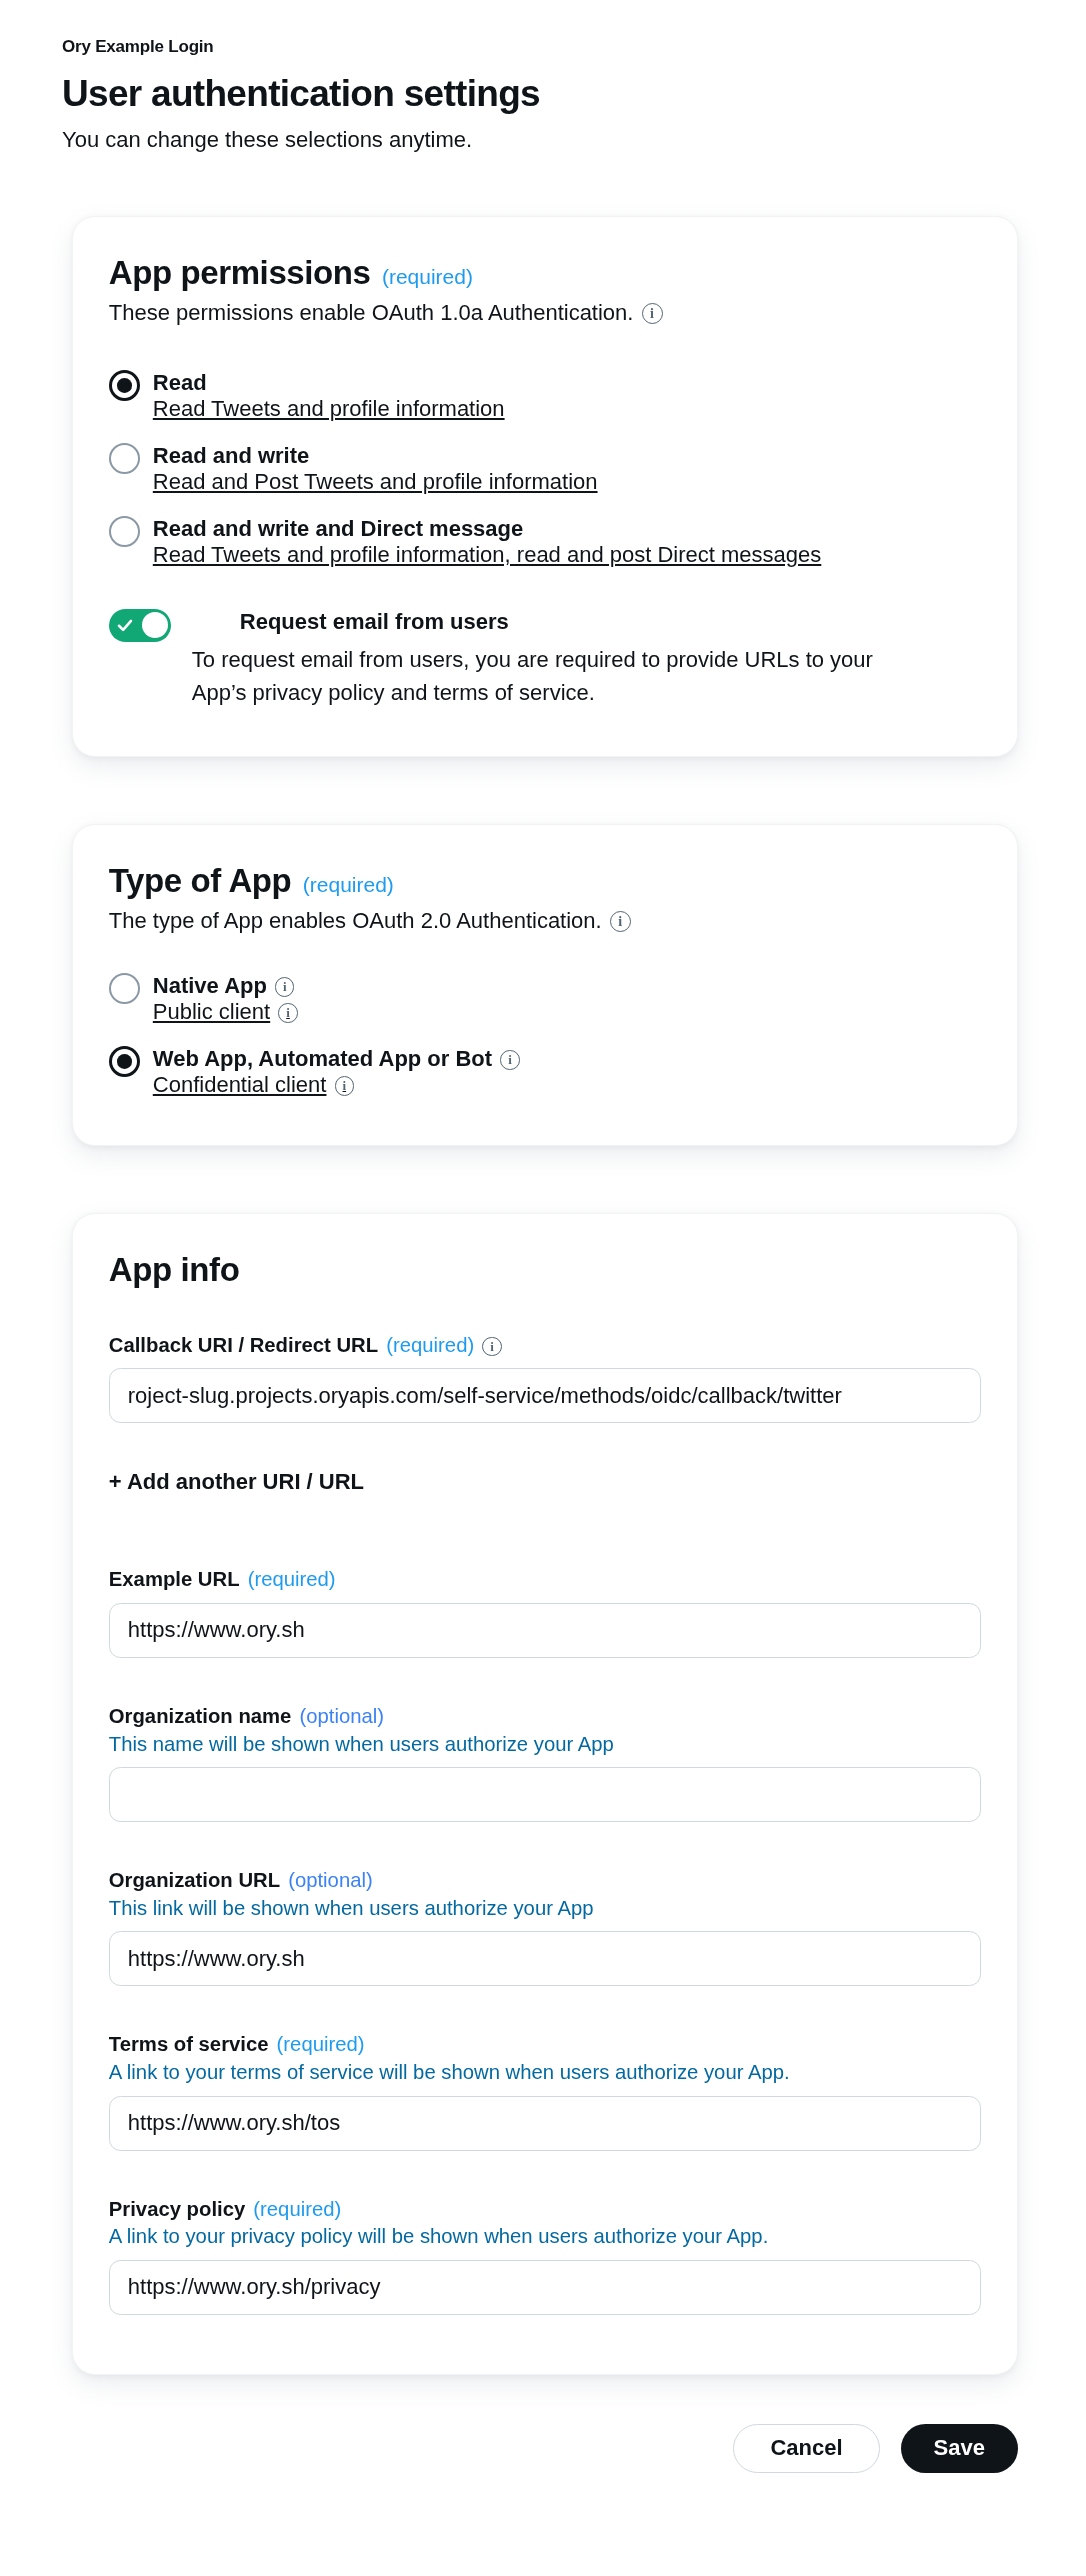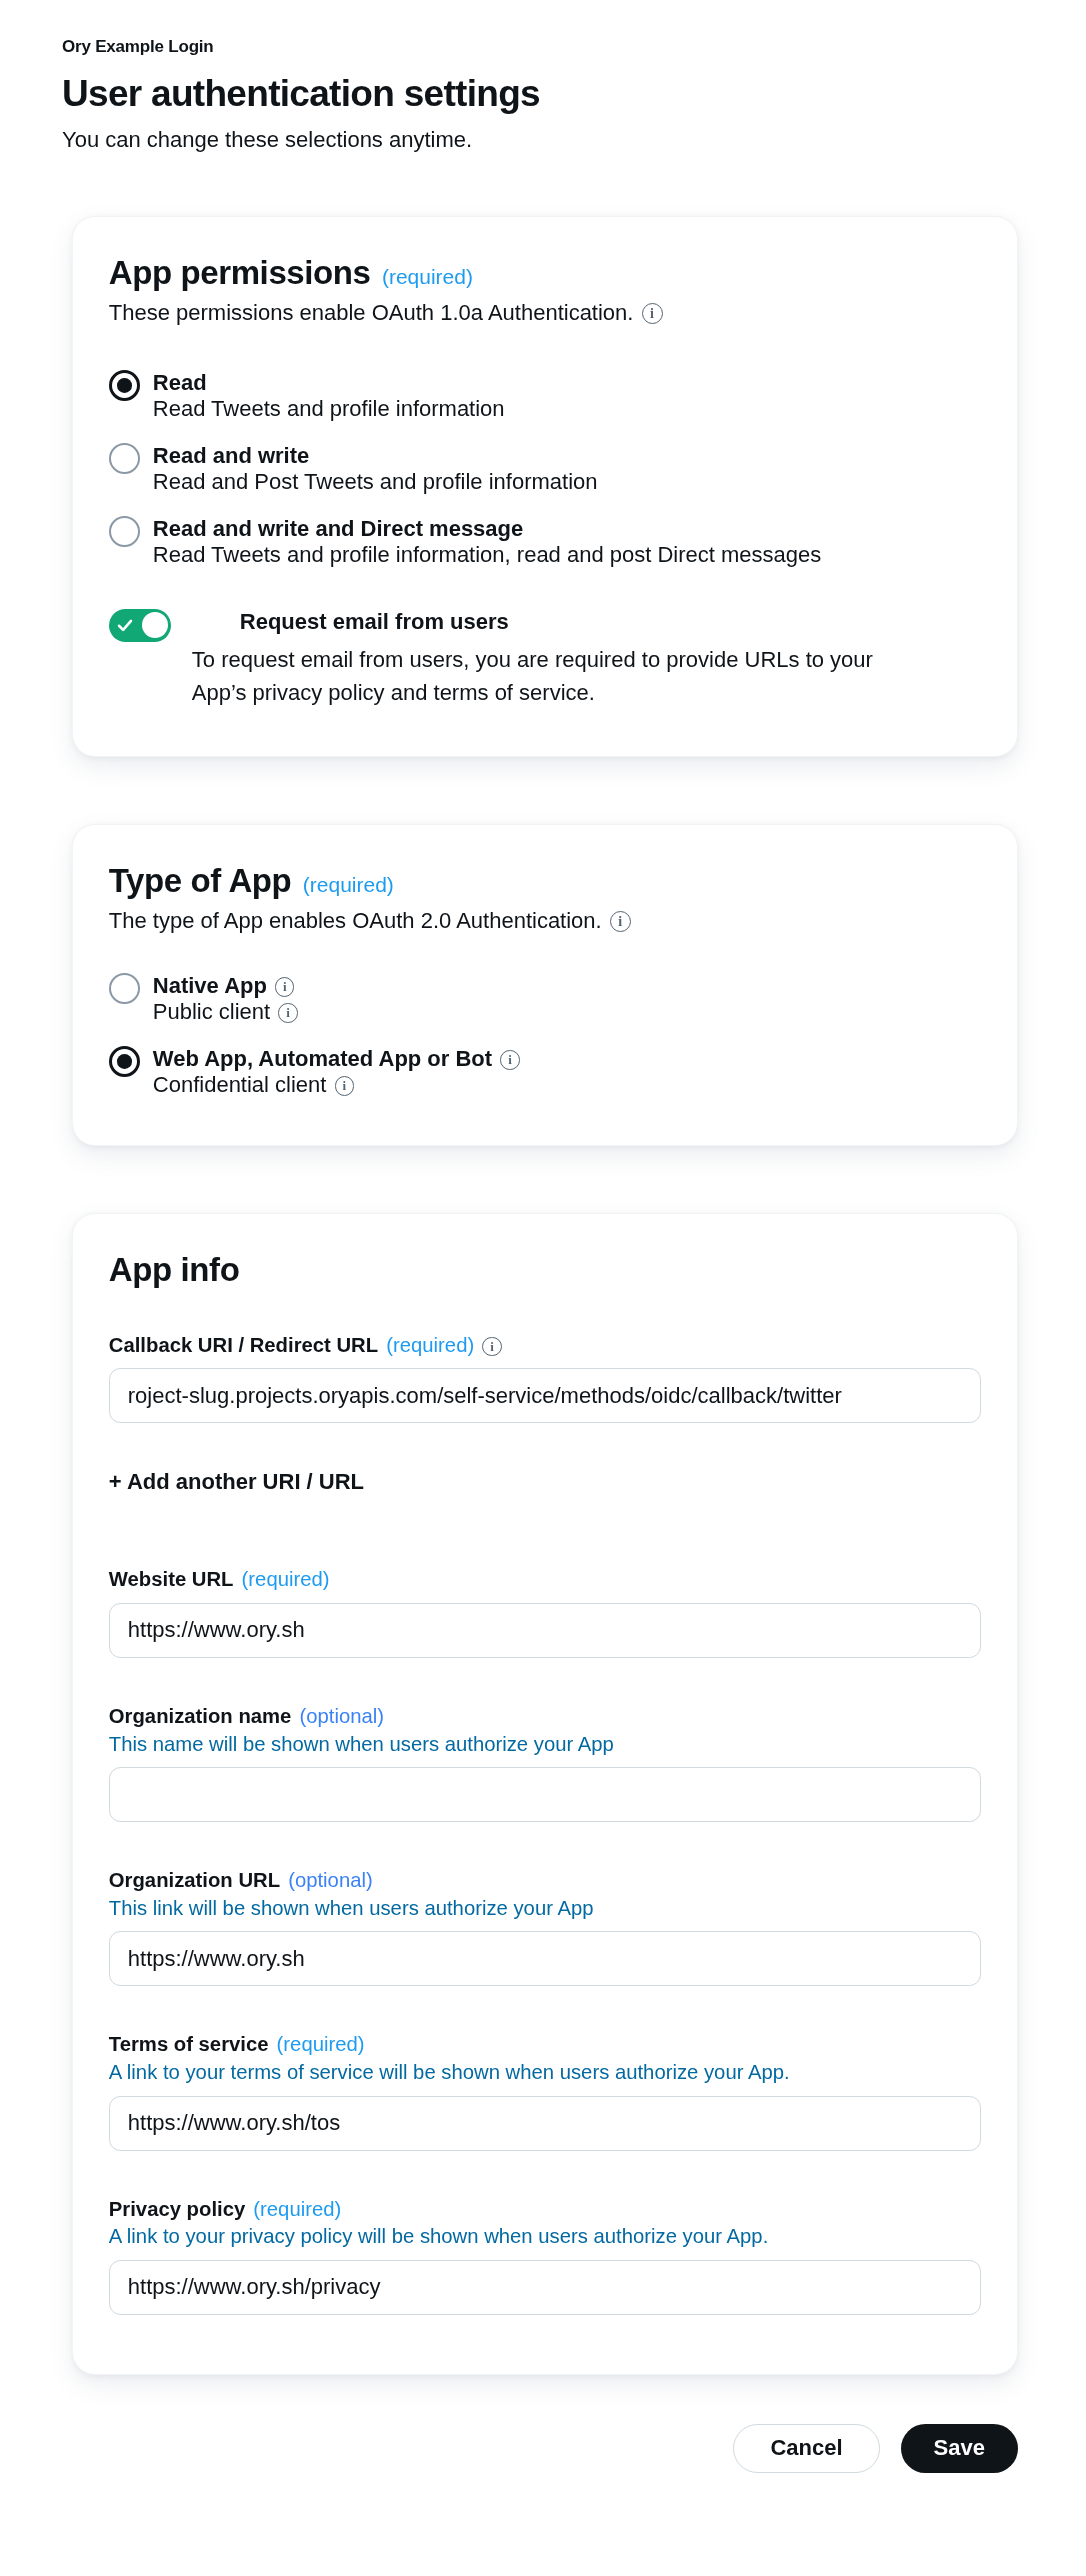--- a/index.html
+++ b/index.html
@@ -47,21 +47,21 @@
   .radio-row { display:flex; gap:13px; }
   .radio {
     width:31px; height:31px; border-radius:50%; flex:0 0 auto; margin-top:0px;
     display:flex; align-items:center; justify-content:center; background:#fff;
   }
   .radio.unchecked { border:2.4px solid #8B98A5; }
   .radio.checked { border:3.3px solid #0F1419; }
   .radio.checked::after { content:""; width:14.6px; height:14.6px; border-radius:50%; background:#0F1419; }
   .radio-texts { line-height:26px; font-size:22px; }
   .radio-label { font-weight:700; display:flex; align-items:center; gap:8.1px; }
-  .radio-desc { font-weight:400; display:flex; align-items:center; gap:8.1px; }
+  .radio-desc { font-weight:400; display:flex; align-items:center; gap:8.1px;text-decoration:underline; }
 
   
   .toggle-row { margin-top:41px; display:flex; gap:21px; }
   .toggle {
     width:62px; height:33px; border-radius:18px; background:#12A876; position:relative; flex:0 0 auto;
     border:none; cursor:pointer;
   }
   .toggle .knob { position:absolute; right:3.3px; top:3.3px; width:26px; height:26px; border-radius:50%; background:#fff; }
   .toggle .check { position:absolute; left:7.3px; top:7.3px; width:18px; height:18px; }
   .toggle-texts { font-size:22px; }
@@ -202,21 +202,21 @@
       <span class="req-tag tag-blue">(required)</span>
       <span class="info sm"></span>
     </div>
     <input class="text-input" type="text" value="roject-slug.projects.oryapis.com/self-service/methods/oidc/callback/twitter" style="">
   </div>
 
   <button class="add-link">+ Add another URI / URL</button>
 
   <div class="field mt-website">
     <div class="field-label">
-      <span>Website URL</span>
+      <span>Example URL</span>
       <span class="req-tag tag-blue">(required)</span>
     </div>
     <input class="text-input" type="text" value="https://www.ory.sh" style="">
   </div>
 
   <div class="field mt-field">
     <div class="field-label">
       <span>Organization name</span>
       <span class="req-tag tag-dark">(optional)</span>
     </div>

